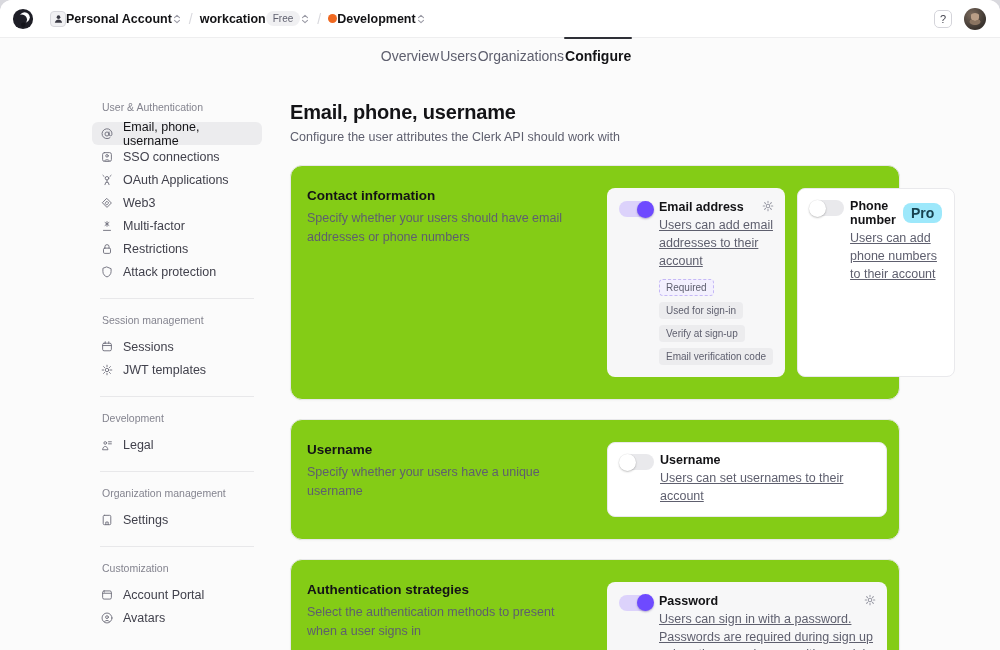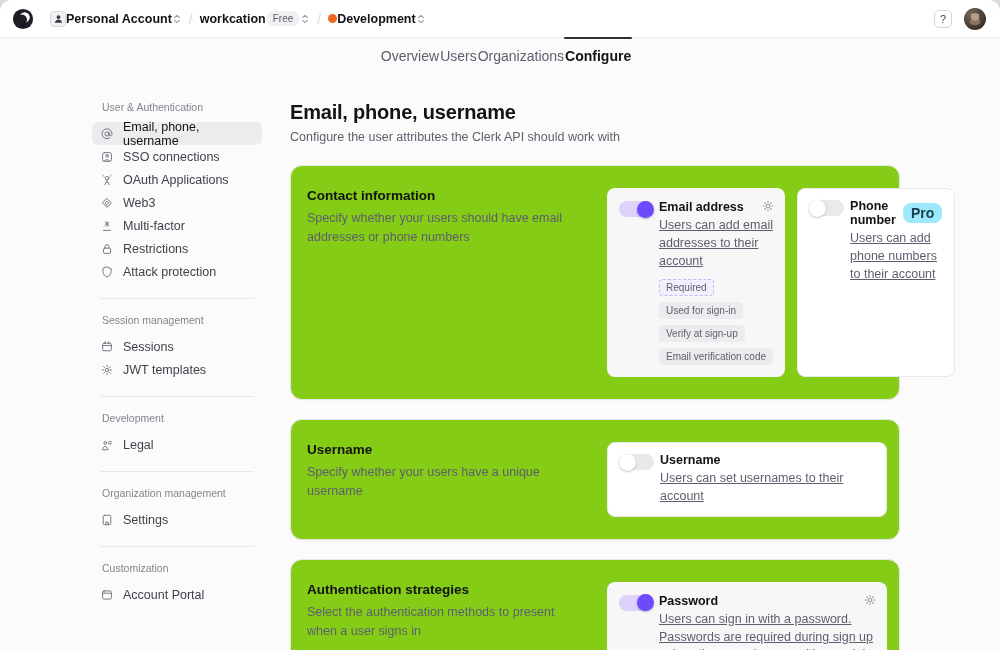--- a/index.html
+++ b/index.html
@@ -318,20 +318,30 @@
 
       <div class="side-title">Customization</div>
       <div class="side-item">
         <span class="ic">
             <svg viewBox="0 0 24 24">
               <rect x="4.5" y="5" width="15" height="14" rx="2.5"></rect>
               <path d="M4.5 9h15M7.5 7h.01"></path>
             </svg>
           </span>
         <span>Account Portal</span>
+      </div>
+      <div class="side-item">
+        <span class="ic">
+            <svg viewBox="0 0 24 24">
+              <circle cx="12" cy="12" r="8.5"></circle>
+              <circle cx="12" cy="10.5" r="2.4"></circle>
+              <path d="M7.8 18c1-2.6 7.4-2.6 8.4 0"></path>
+            </svg>
+          </span>
+        <span>Avatars</span>
       </div>
 
     </div>
 
     <div class="main">
       <div class="page-title">Email, phone, username</div>
       <div class="page-subtitle">Configure the user attributes the Clerk API should work with</div>
 
       <div class="card">
         <div class="card-left">

